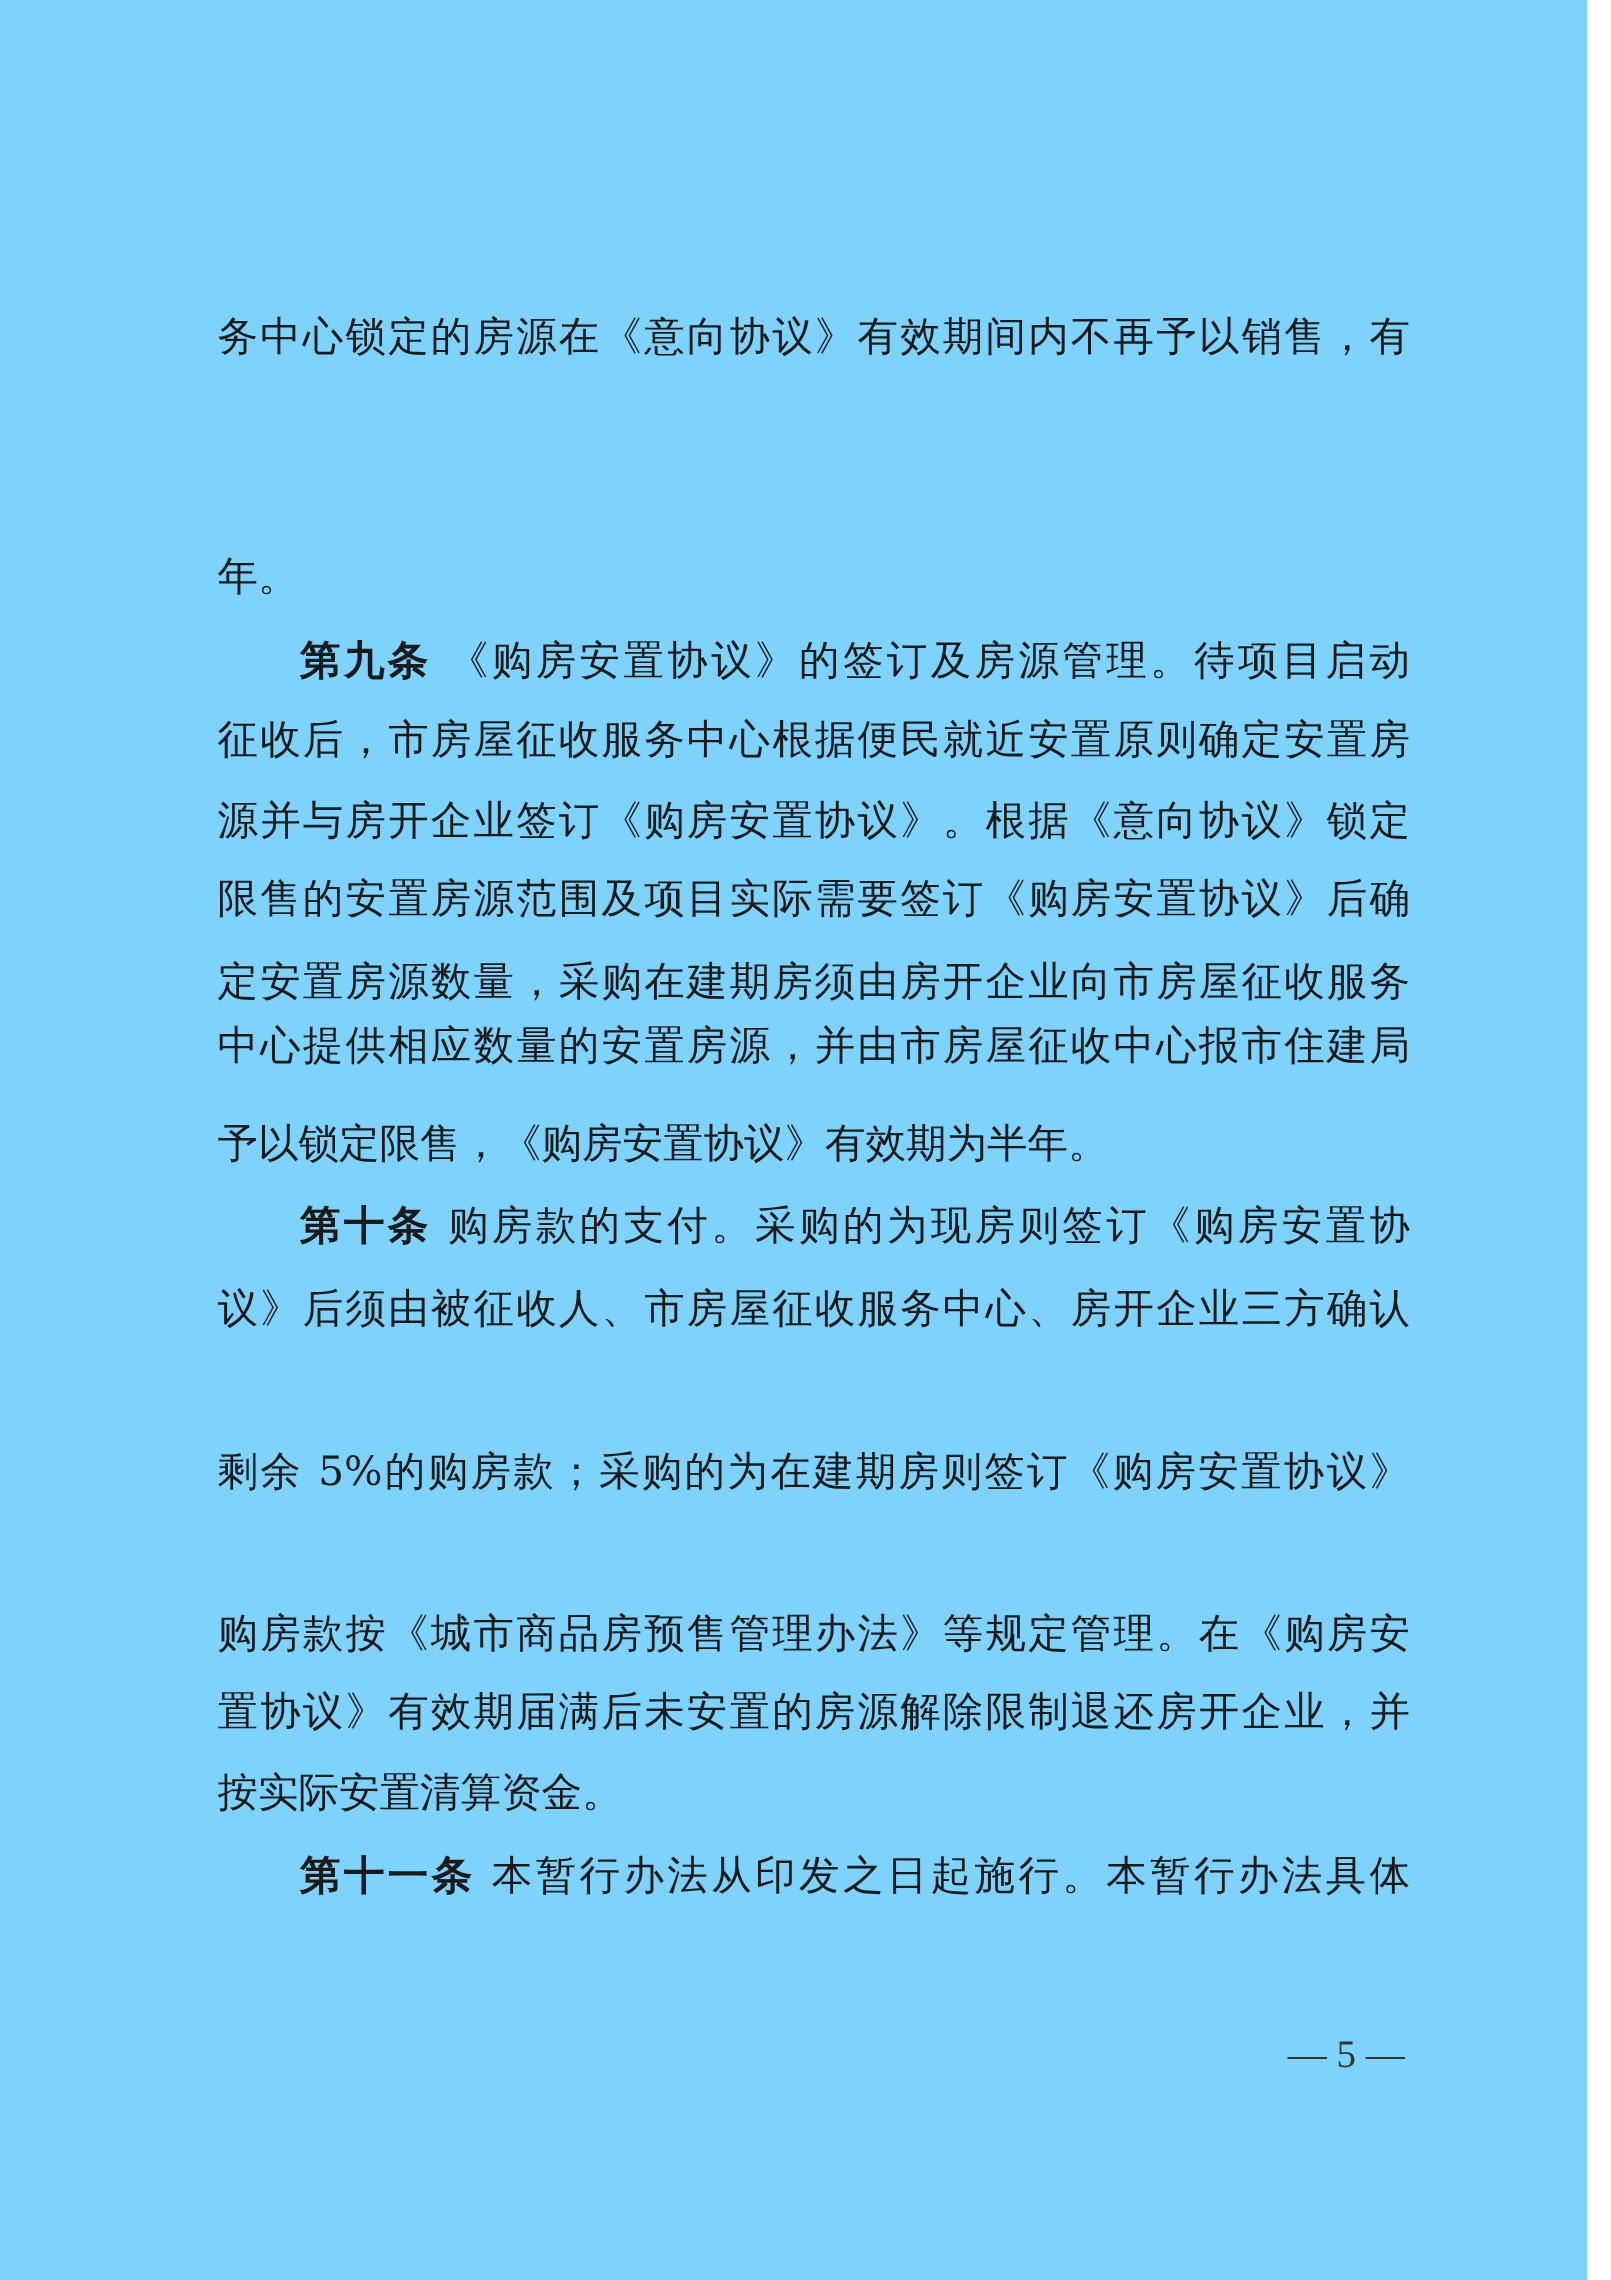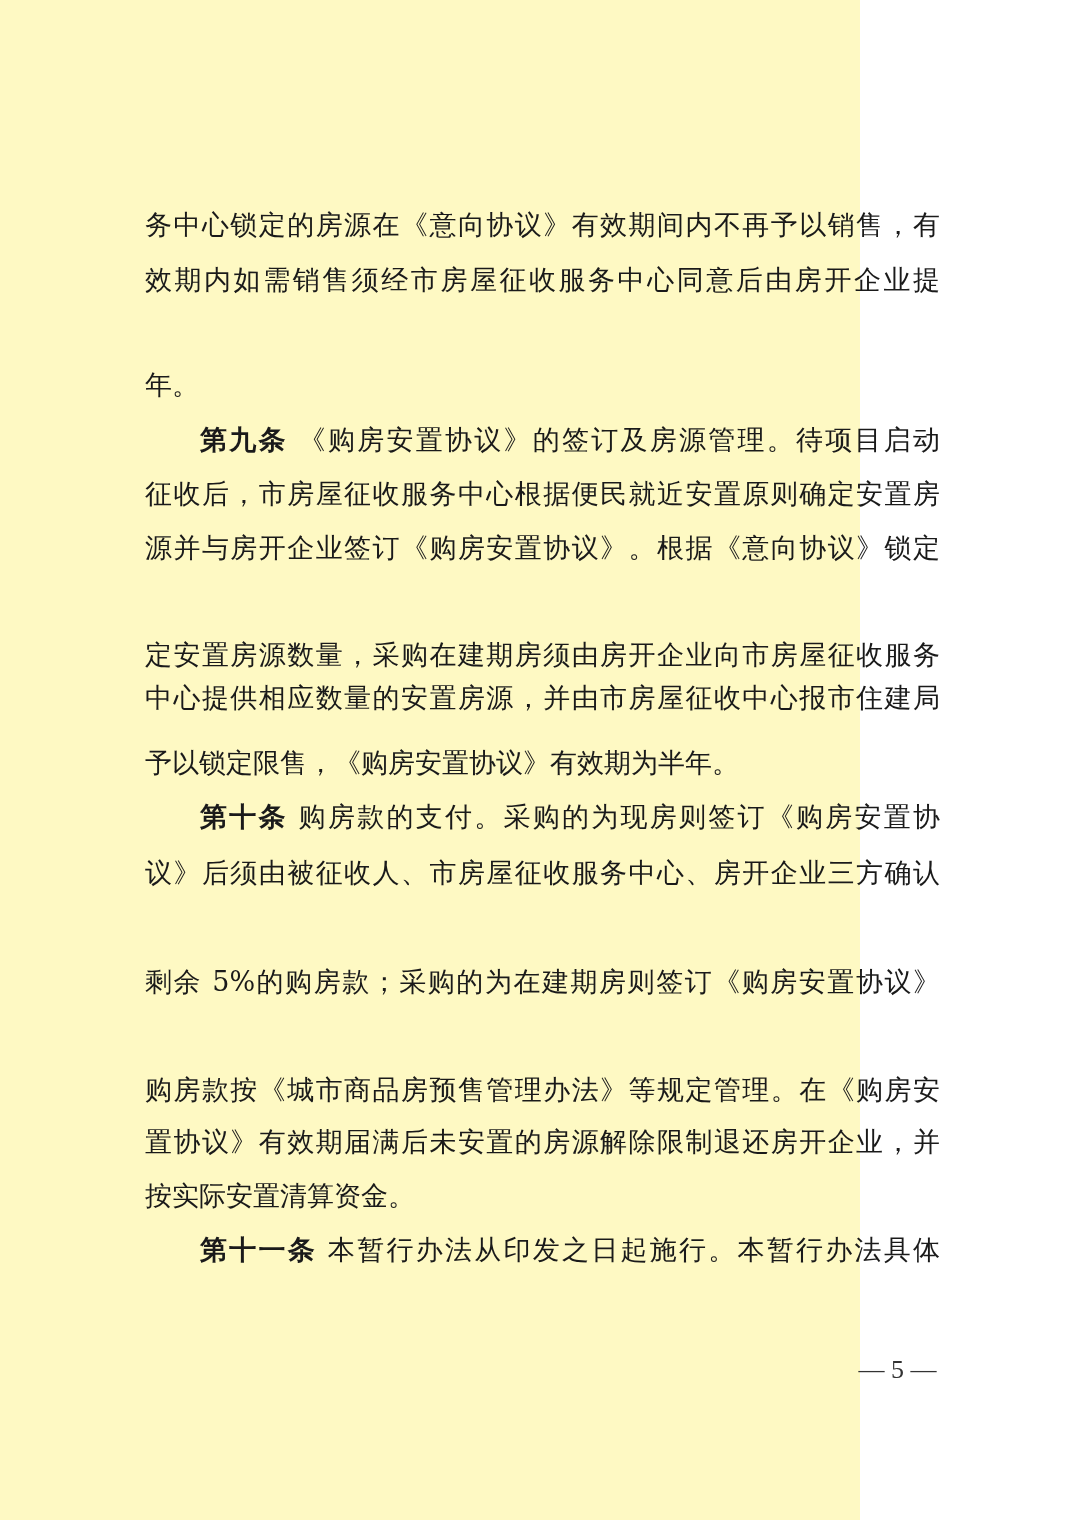--- a/index.html
+++ b/index.html
@@ -1,17 +1,17 @@
 <!DOCTYPE html>
 <html><head>
 <meta charset="utf-8">
 <style>
   html, body { margin: 0; padding: 0; background: #ffffff; }
   body { width: 1074px; height: 1520px; position: relative; overflow: hidden; }
-  .page { position: absolute; left: 0; top: 0; width: 860px; height: 1520px; background: #fef9c3; }
+  .page { position: absolute; left: 0; top: 0; width: 1058px; height: 1520px; background: #7dd3fc; }
   .line {
     position: absolute;
     left: 145px;
     width: 795px;
     height: 40px;
     line-height: 40px;
     font-family: "DejaVu Serif", "Liberation Serif", serif;
     font-size: 27px;
     color: #1a1a1a;
     white-space: nowrap;
@@ -35,26 +35,26 @@
     text-align: center;
     white-space: nowrap;
   }
 </style>
 </head>
 <body>
 
 <div class="page">
 
   <div class="line" style="top:205px">务中心锁定的房源在《意向协议》有效期间内不再予以销售，有</div>
-  <div class="line" style="top:260px">效期内如需销售须经市房屋征收服务中心同意后由房开企业提</div>
   <div class="line last" style="top:365px">年。</div>
 
   <div class="line indent" style="top:420px"><span class="bold">第九条</span><span> 《购房安置协议》的签订及房源管理。待项目启动</span></div>
   <div class="line" style="top:474px">征收后，市房屋征收服务中心根据便民就近安置原则确定安置房</div>
   <div class="line" style="top:528px">源并与房开企业签订《购房安置协议》。根据《意向协议》锁定</div>
+  <div class="line" style="top:580px">限售的安置房源范围及项目实际需要签订《购房安置协议》后确</div>
   <div class="line" style="top:635px">定安置房源数量，采购在建期房须由房开企业向市房屋征收服务</div>
   <div class="line" style="top:678px">中心提供相应数量的安置房源，并由市房屋征收中心报市住建局</div>
   <div class="line last" style="top:743px">予以锁定限售，《购房安置协议》有效期为半年。</div>
 
   <div class="line indent" style="top:797px"><span class="bold">第十条</span><span> 购房款的支付。采购的为现房则签订《购房安置协</span></div>
   <div class="line" style="top:853px">议》后须由被征收人、市房屋征收服务中心、房开企业三方确认</div>
   <div class="line" style="top:962px">剩余 5%的购房款；采购的为在建期房则签订《购房安置协议》</div>
   <div class="line" style="top:1122px">置协议》有效期届满后未安置的房源解除限制退还房开企业，并</div>
   <div class="line" style="top:1070px">购房款按《城市商品房预售管理办法》等规定管理。在《购房安</div>
   <div class="line last" style="top:1176px">按实际安置清算资金。</div>

